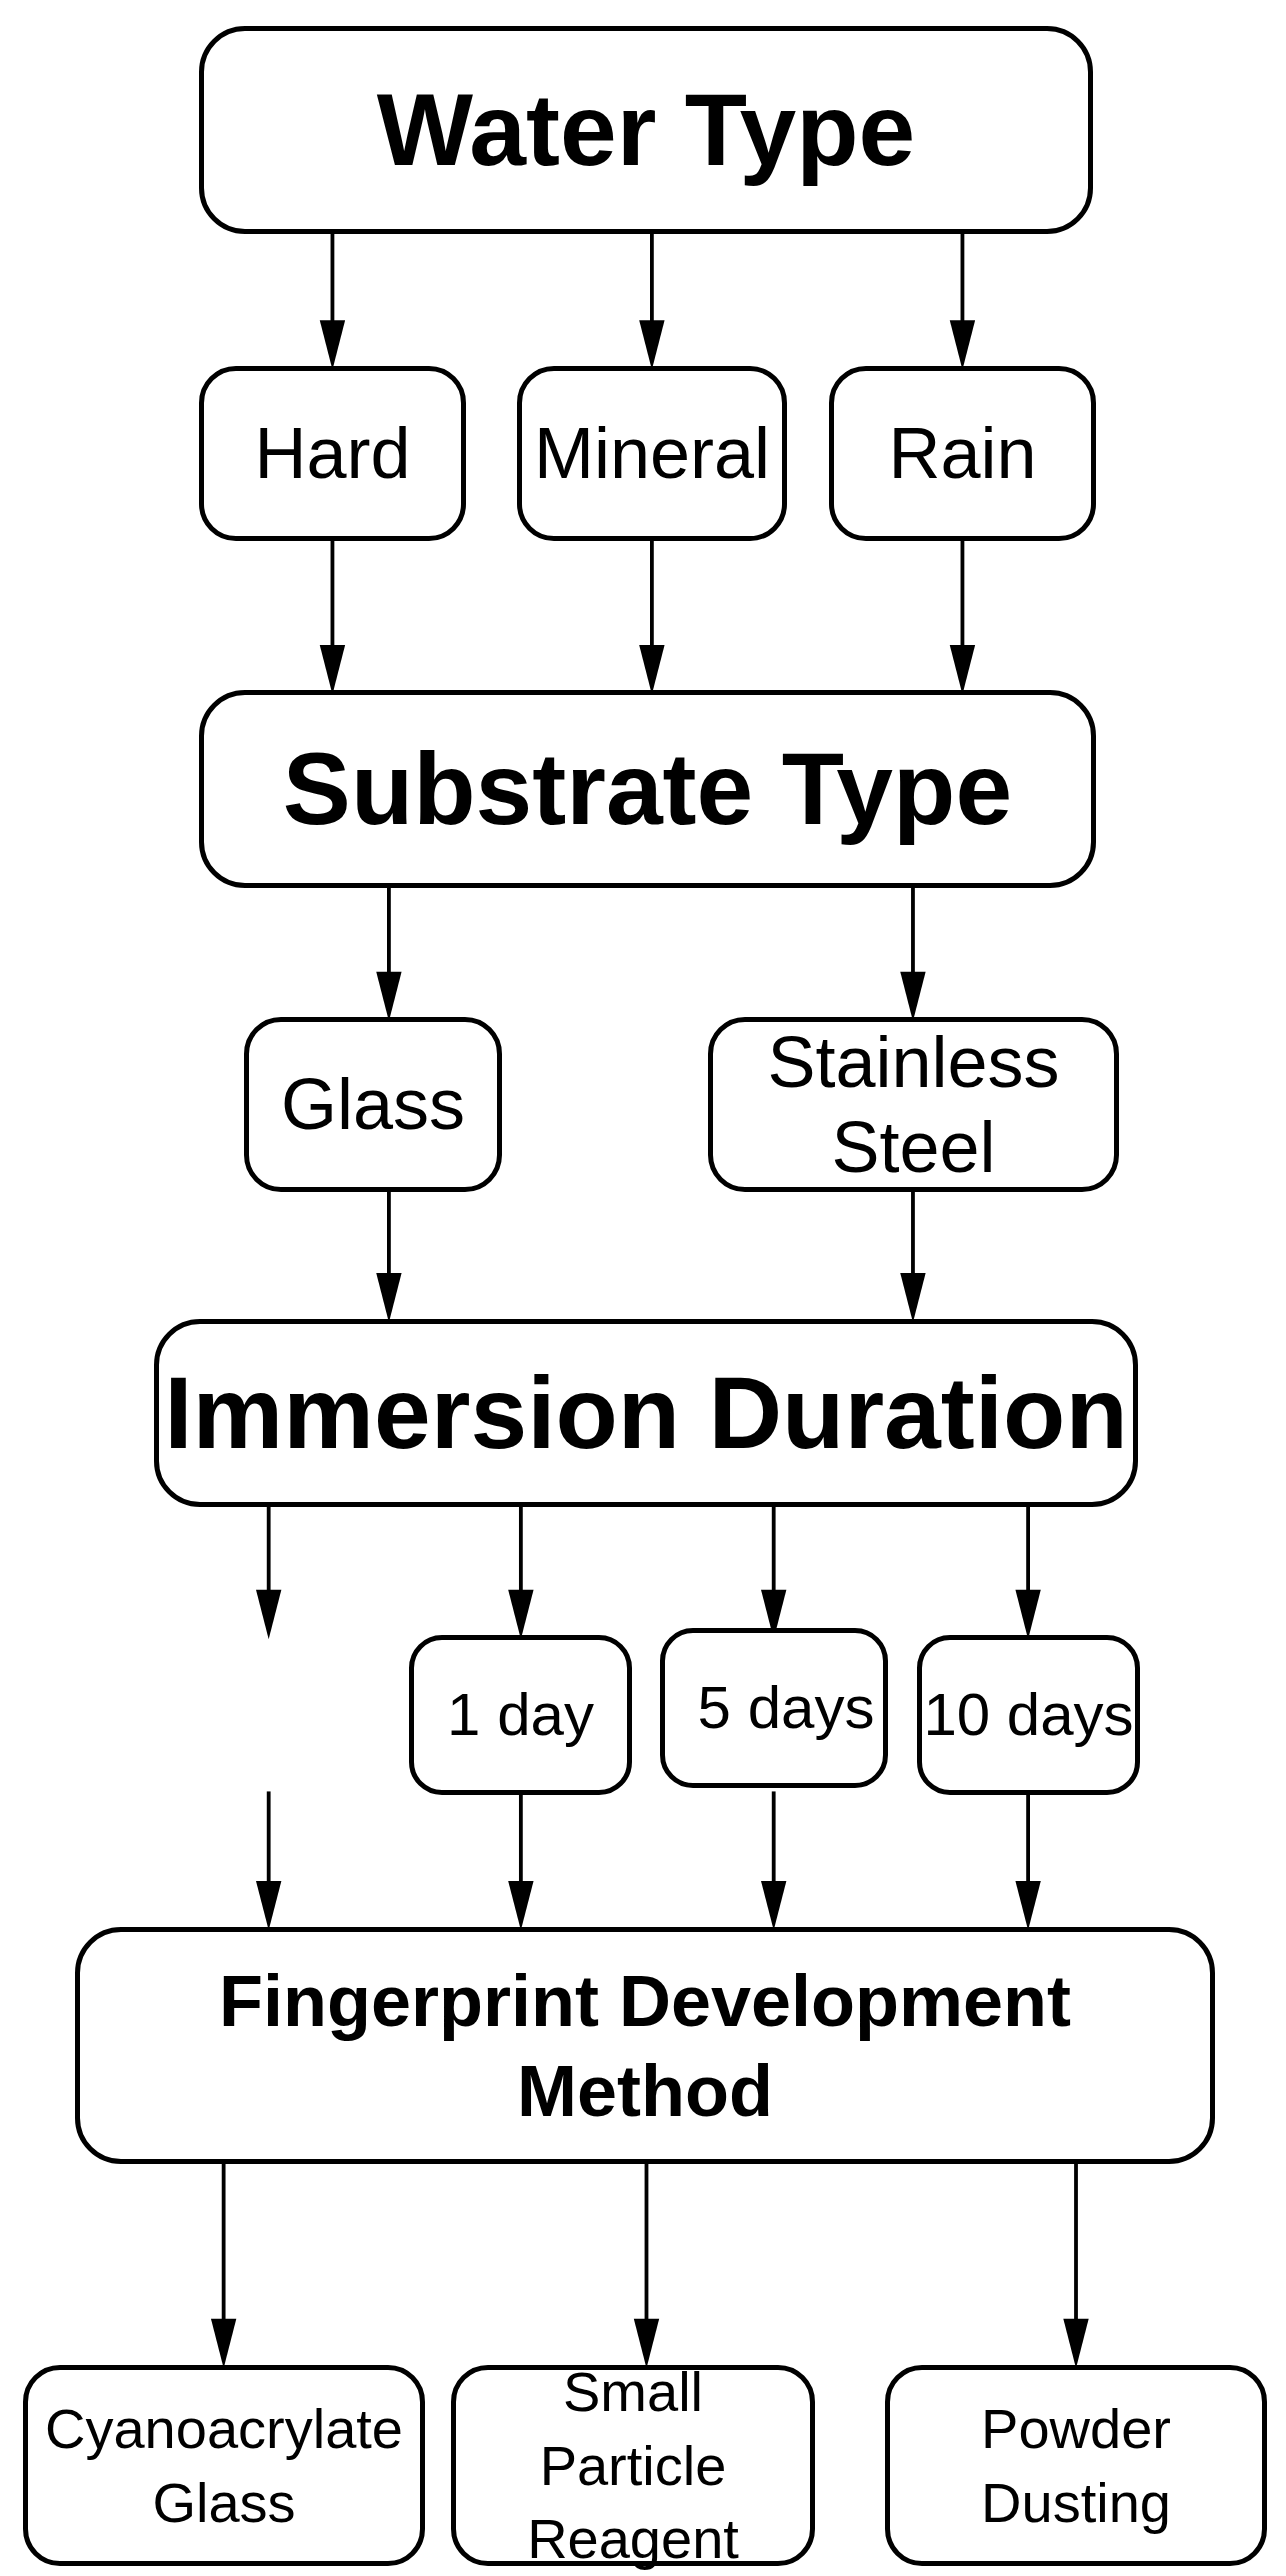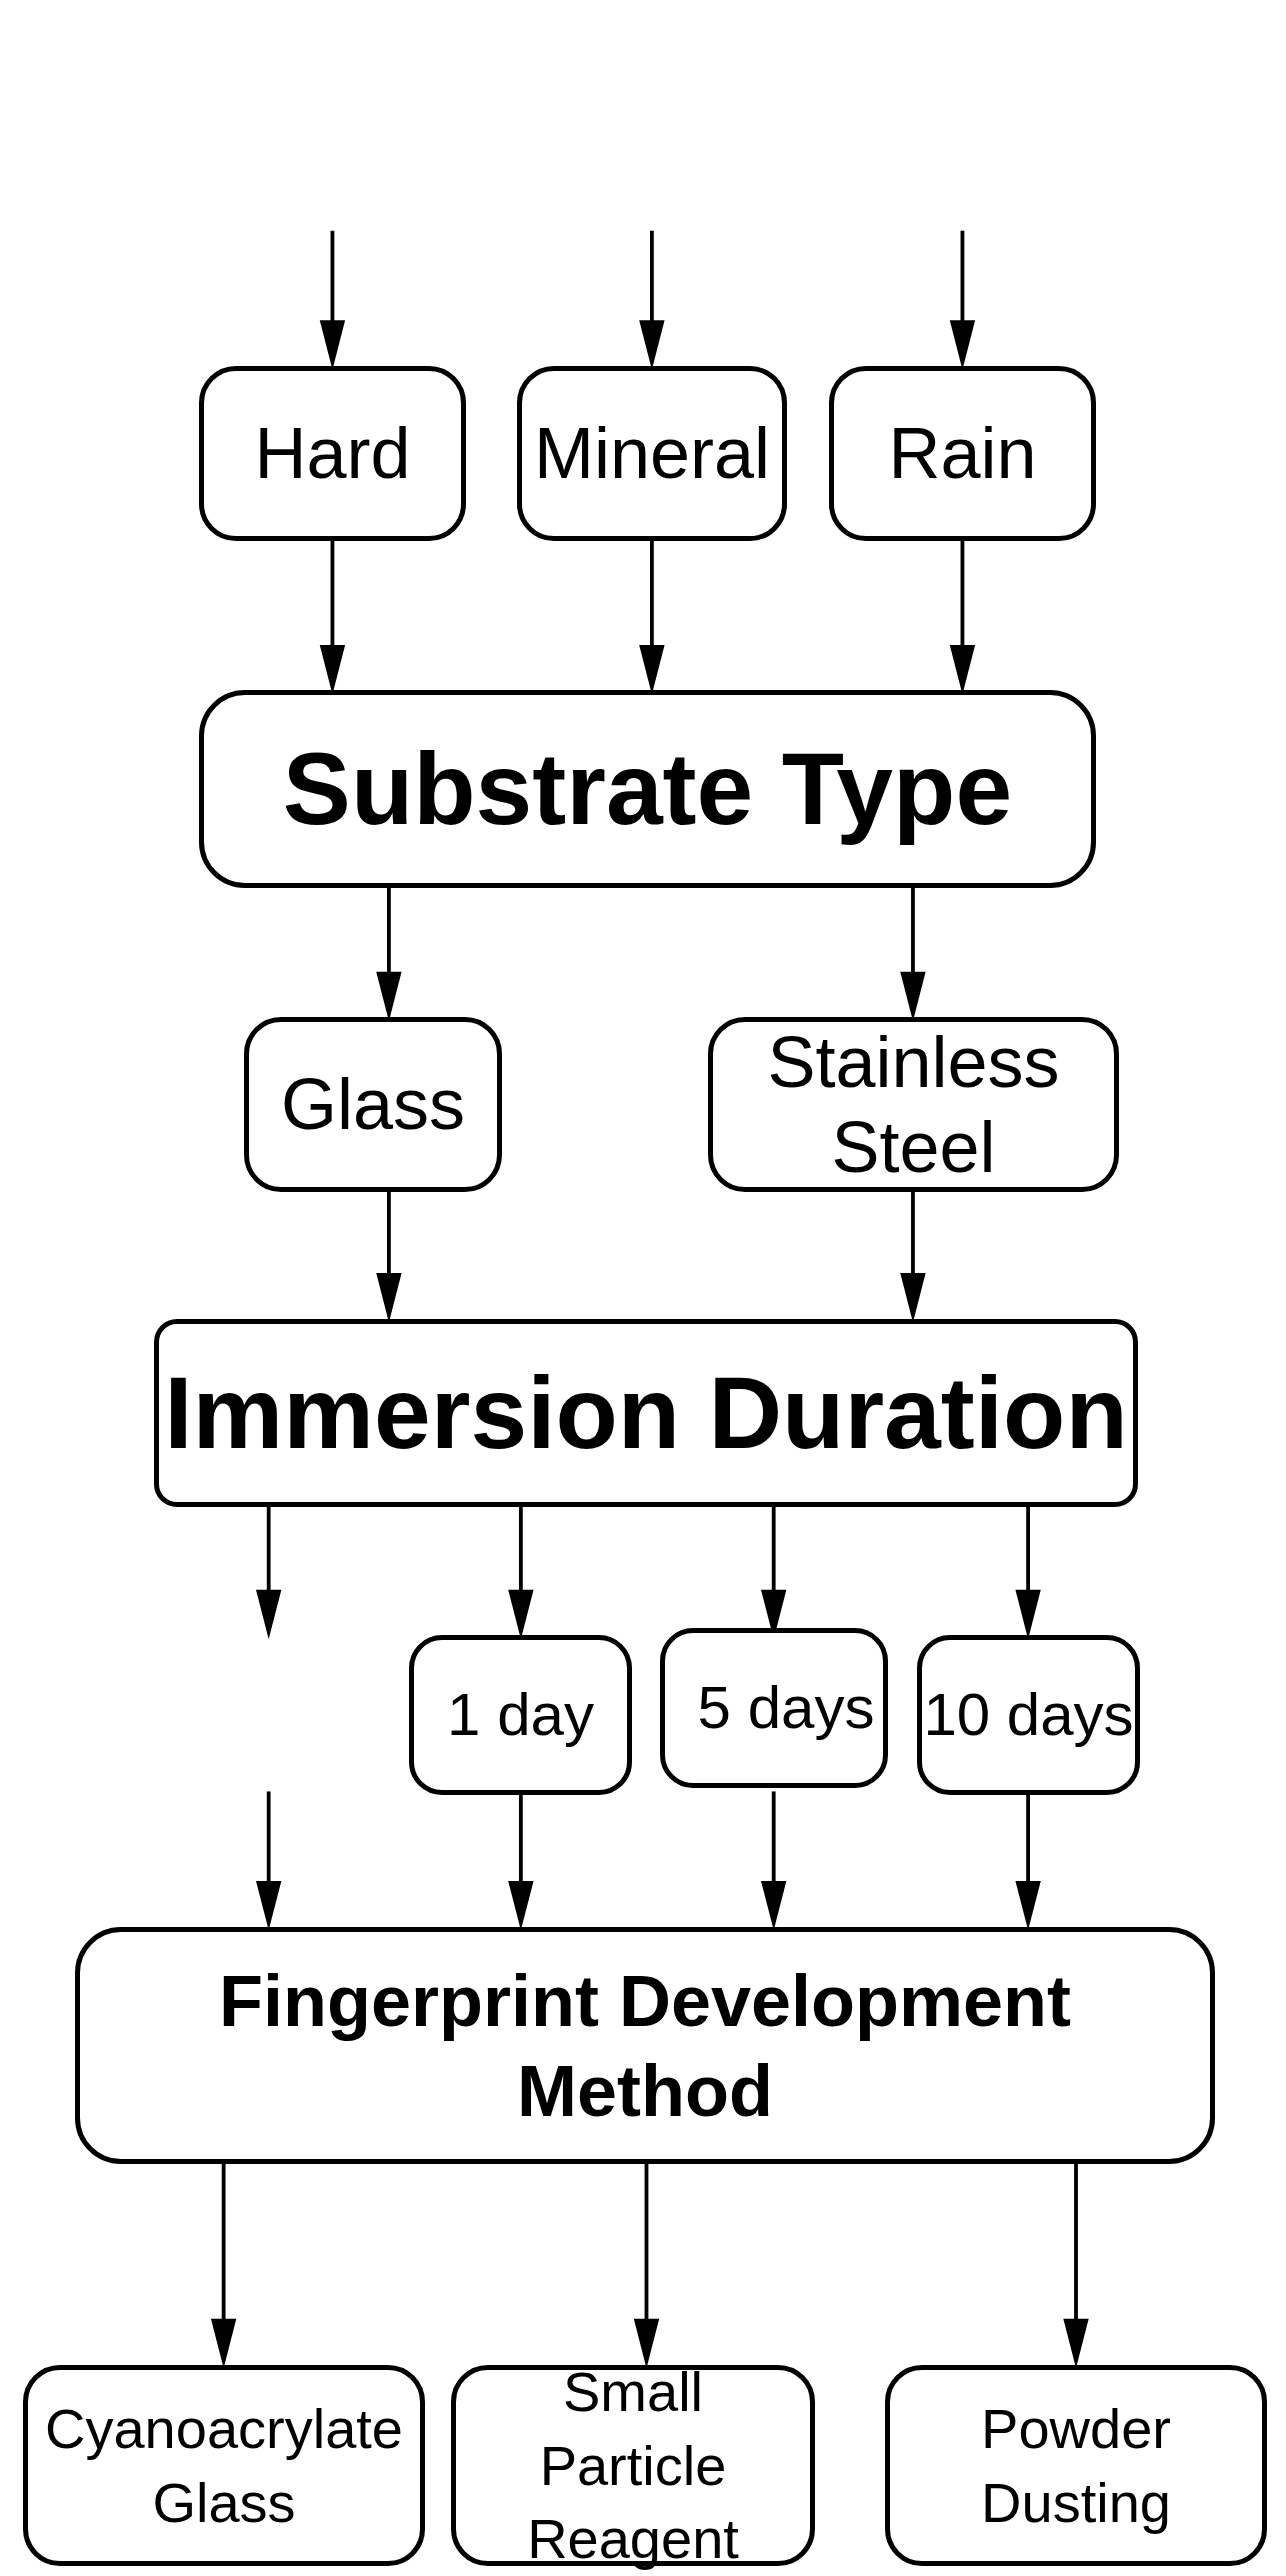--- a/index.html
+++ b/index.html
@@ -79,34 +79,35 @@
       <line x1="1620.5" y1="2823" x2="1620.5" y2="2974" stroke="#000000" stroke-width="6"></line>
       <polygon points="1600.5,2964 1640.5,2964 1620.5,3042" fill="#000000"></polygon>
       <line x1="352.5" y1="3404" x2="352.5" y2="3664" stroke="#000000" stroke-width="6"></line>
       <polygon points="332.5,3654 372.5,3654 352.5,3732" fill="#000000"></polygon>
       <line x1="1019" y1="3404" x2="1019" y2="3664" stroke="#000000" stroke-width="6"></line>
       <polygon points="999,3654 1039,3654 1019,3732" fill="#000000"></polygon>
       <line x1="1696" y1="3404" x2="1696" y2="3664" stroke="#000000" stroke-width="6"></line>
       <polygon points="1676,3654 1716,3654 1696,3732" fill="#000000"></polygon>
     </svg>
 
+  <div class="node hdr" style="left: 199px; top: 26px; width: 894px; height: 208px;">Water Type</div>
 
   <div class="node lbl" style="left: 199px; top: 366px; width: 267px; height: 175px;">Hard</div>
 
   <div class="node lbl" style="left: 517px; top: 366px; width: 270px; height: 175px;">Mineral</div>
 
   <div class="node lbl" style="left: 829px; top: 366px; width: 267px; height: 175px;">Rain</div>
 
   <div class="node hdr" style="left: 199px; top: 690px; width: 897px; height: 198px;">Substrate Type</div>
 
   <div class="node lbl" style="left: 244px; top: 1017px; width: 258px; height: 175px; text-align: center;">Glass</div>
 
   <div class="node lbl" style="left: 708px; top: 1017px; width: 411px; height: 175px;">Stainless Steel</div>
 
-  <div class="node hdr" style="left: 154px; top: 1319px; width: 984px; height: 188px; border-radius: 23px;">Immersion Duration</div>
+  <div class="node hdr" style="left: 154px; top: 1319px; width: 984px; height: 188px;">Immersion Duration</div>
 
 
   <div class="node dur" style="left: 409px; top: 1635px; width: 223px; height: 160px;">1 day</div>
 
   <div class="node dur" style="left: 660px; top: 1628px; width: 228px; height: 160px; padding-left: 24px;">5 days</div>
 
   <div class="node dur" style="left: 917px; top: 1635px; width: 223px; height: 160px;">10 days</div>
 
   <div class="node hdr node-fdm" style="left: 75px; top: 1927px; width: 1140px; height: 237px;">Fingerprint Development
 Method</div>

